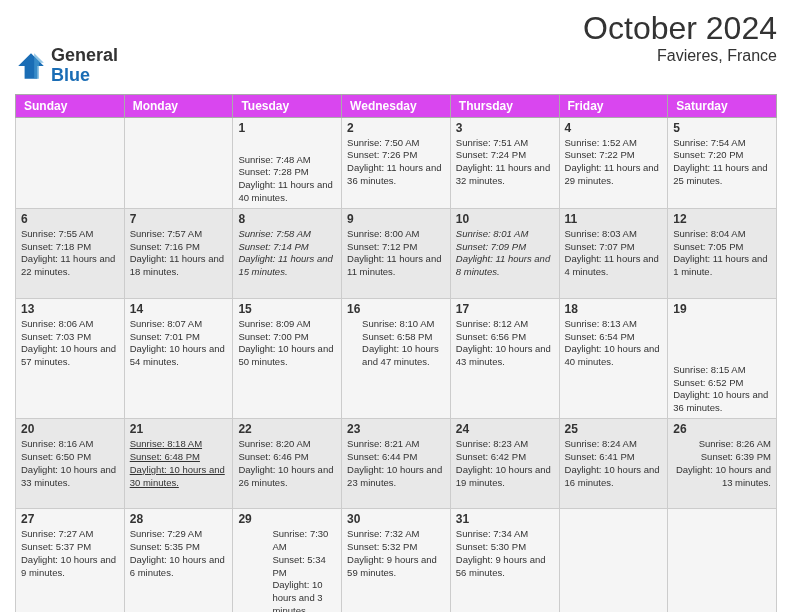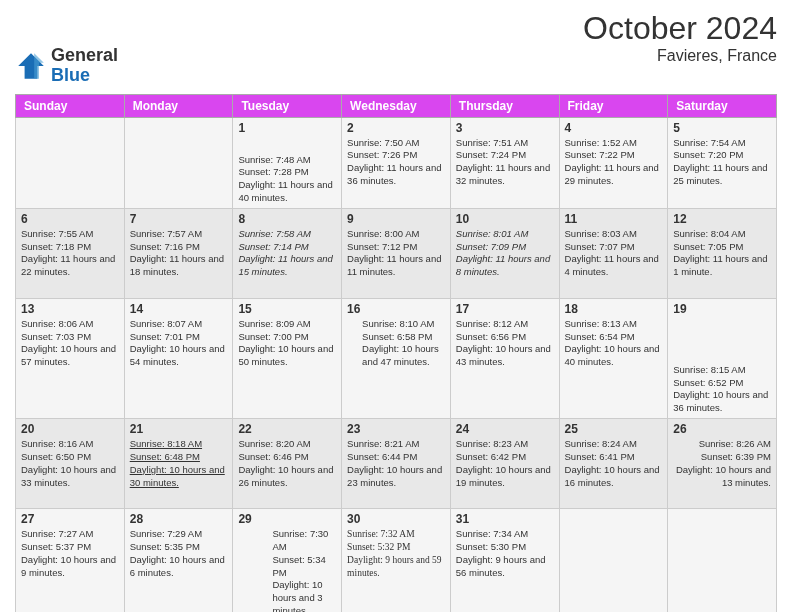--- a/index.html
+++ b/index.html
@@ -313,21 +313,21 @@
 Daylight: 10 hours and 6 minutes.</div>
           </td>
           <td>
             <span class="day-number">29</span>
             <div class="day-info" style="white-space: pre-line; margin-left: 34px;">Sunrise: 7:30 AM
 Sunset: 5:34 PM
 Daylight: 10 hours and 3 minutes.</div>
           </td>
           <td>
             <span class="day-number">30</span>
-            <div class="day-info" style="white-space: pre-line; font-family: Liberation Serif, serif;">Sunrise: 7:32 AM
+            <div class="day-info" style="white-space: pre-line;">Sunrise: 7:32 AM
 Sunset: 5:32 PM
 Daylight: 9 hours and 59 minutes.</div>
           </td>
           <td>
             <span class="day-number">31</span>
             <div class="day-info" style="white-space: pre-line;">Sunrise: 7:34 AM
 Sunset: 5:30 PM
 Daylight: 9 hours and 56 minutes.</div>
           </td>
           <td class="empty-cell"></td>

